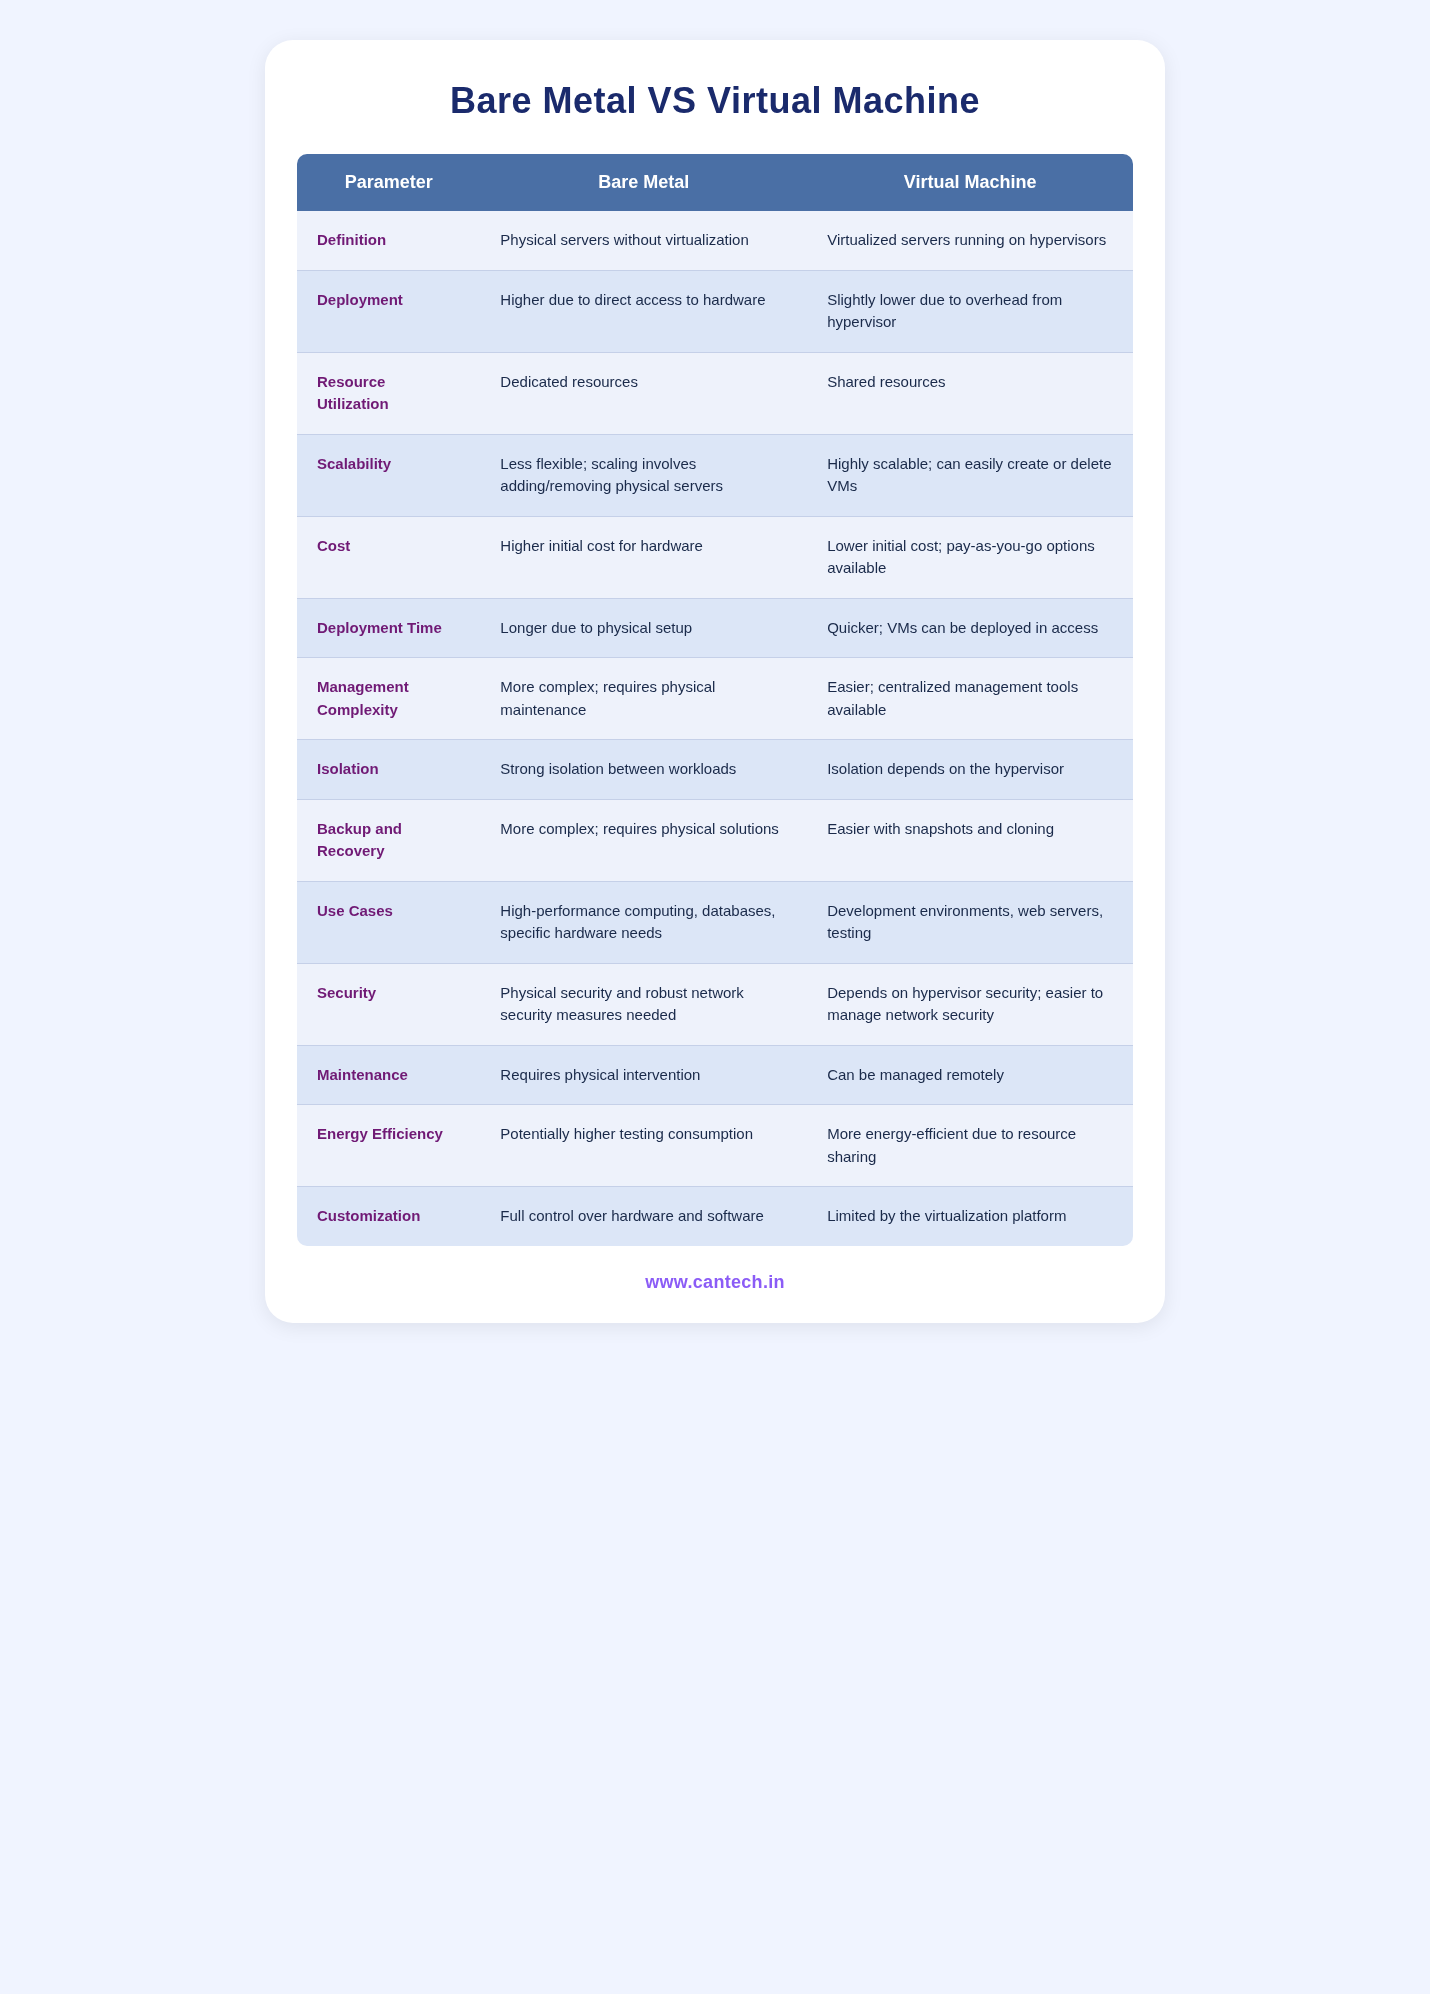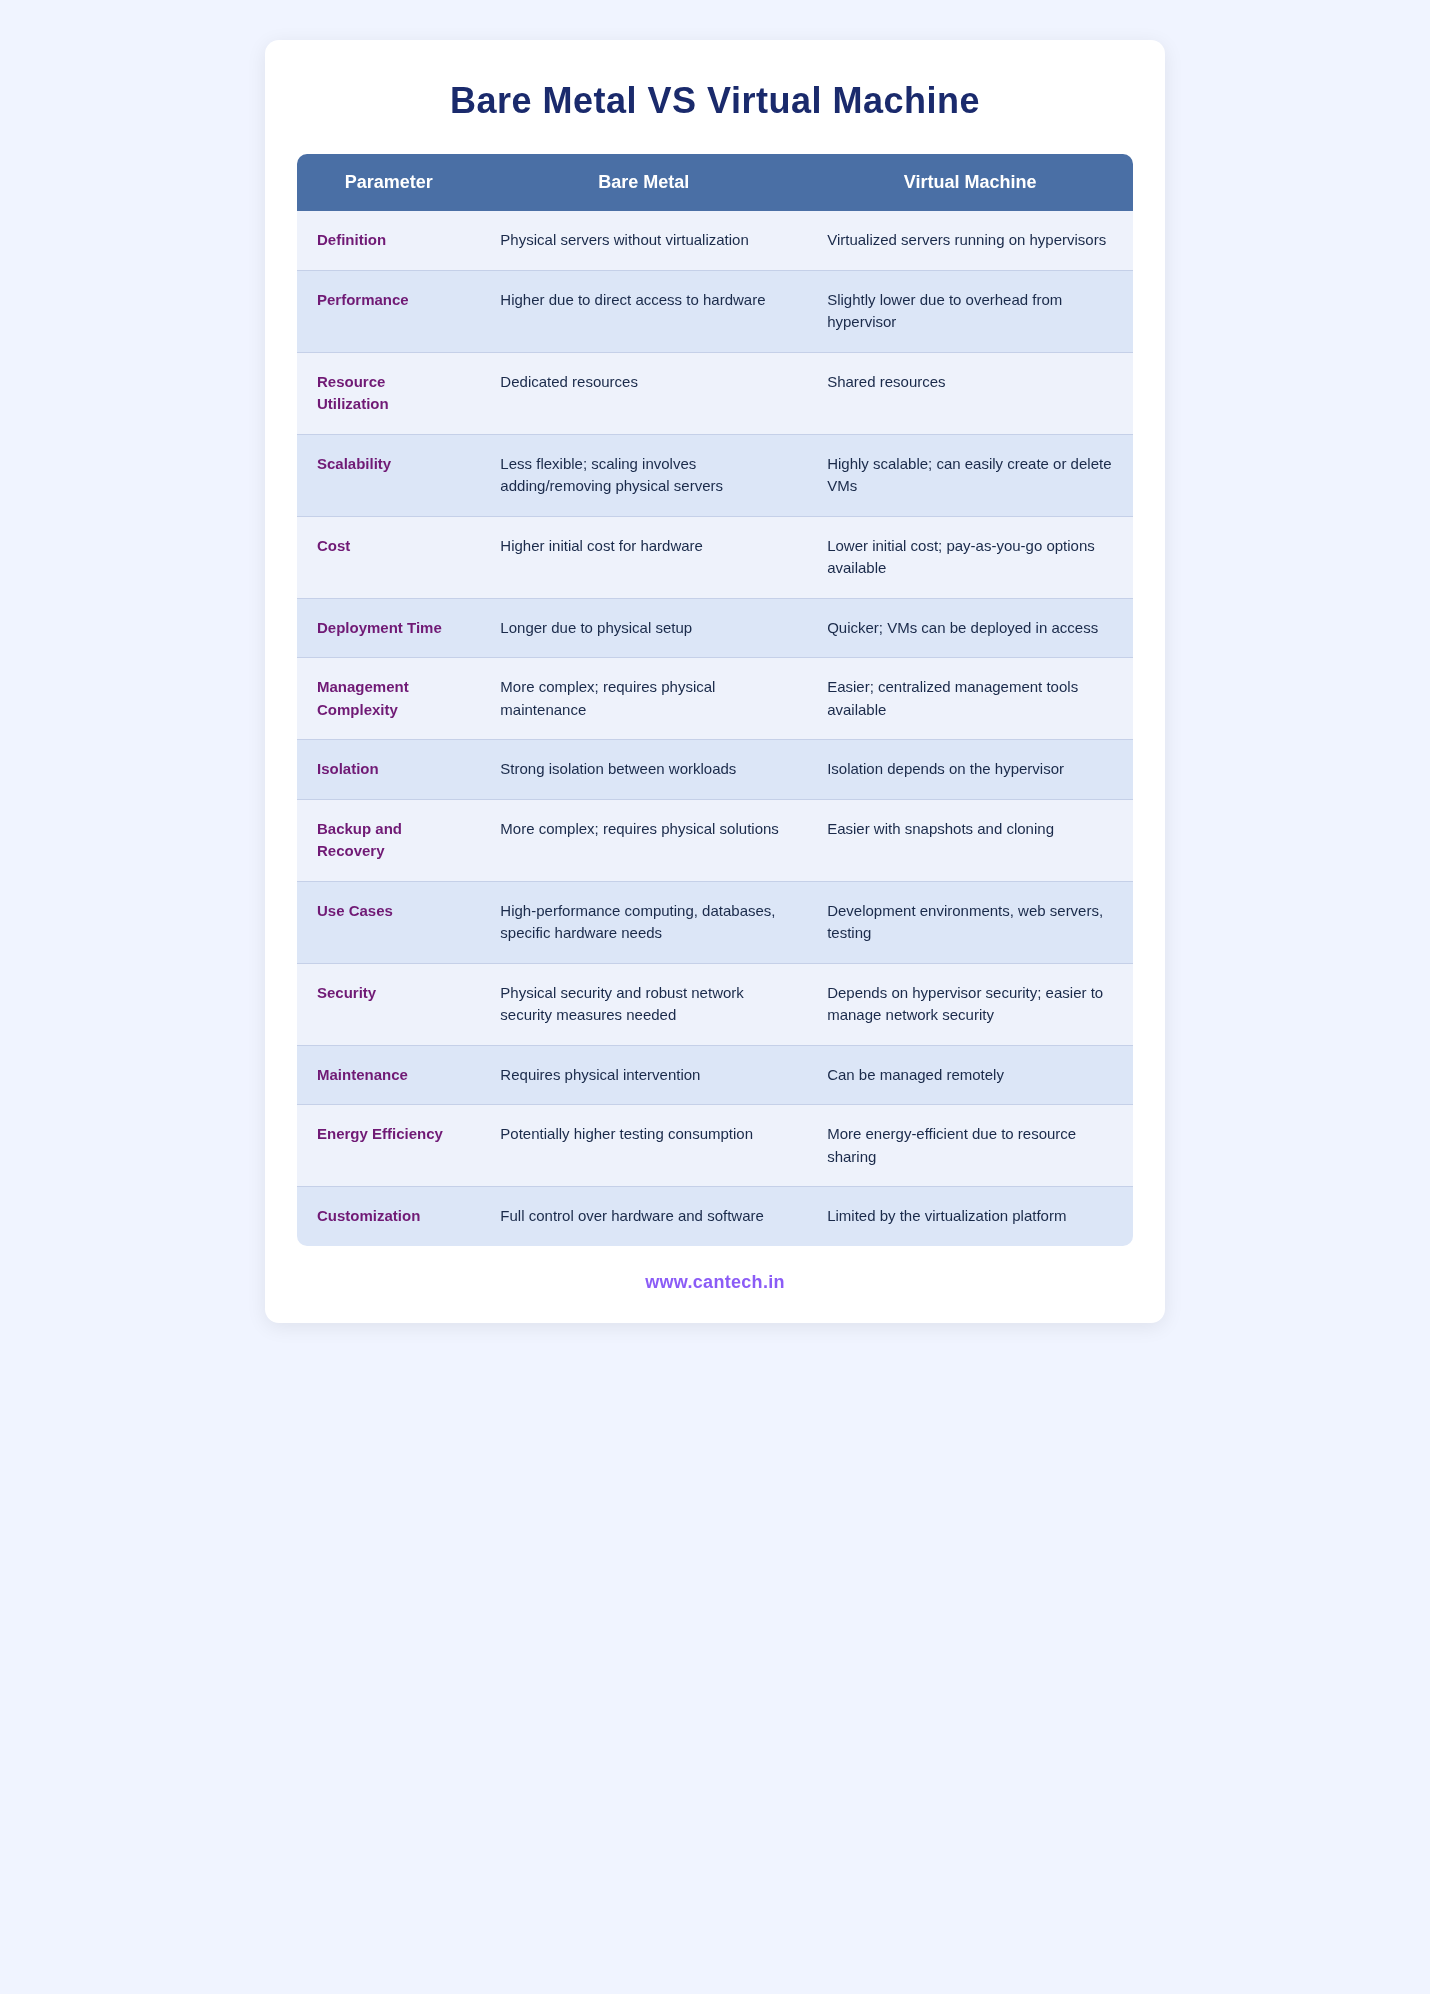--- a/index.html
+++ b/index.html
@@ -13,21 +13,21 @@
       font-family: Arial, sans-serif;
       display: flex;
       justify-content: center;
       align-items: flex-start;
       min-height: 100vh;
       padding: 40px 20px;
     }
 
     .page-container {
       background-color: #ffffff;
-      border-radius: 14px;
+      border-radius: 28px;
       padding: 40px 30px 30px 30px;
       max-width: 900px;
       width: 100%;
       box-shadow: 0 4px 20px rgba(0,0,0,0.08);
     }
 
     .page-title {
       text-align: center;
       font-size: 36px;
       font-weight: 900;
@@ -117,21 +117,21 @@
         <th>Virtual Machine</th>
       </tr>
     </thead>
     <tbody id="table-body">
     <tr>
           <td>Definition</td>
           <td>Physical servers without virtualization</td>
           <td>Virtualized servers running on hypervisors</td>
         </tr>
         <tr>
-          <td>Performance</td>
+          <td>Deployment</td>
           <td>Higher due to direct access to hardware</td>
           <td>Slightly lower due to overhead from hypervisor</td>
         </tr>
         <tr>
           <td>Resource Utilization</td>
           <td>Dedicated resources</td>
           <td>Shared resources</td>
         </tr>
         <tr>
           <td>Scalability</td>

